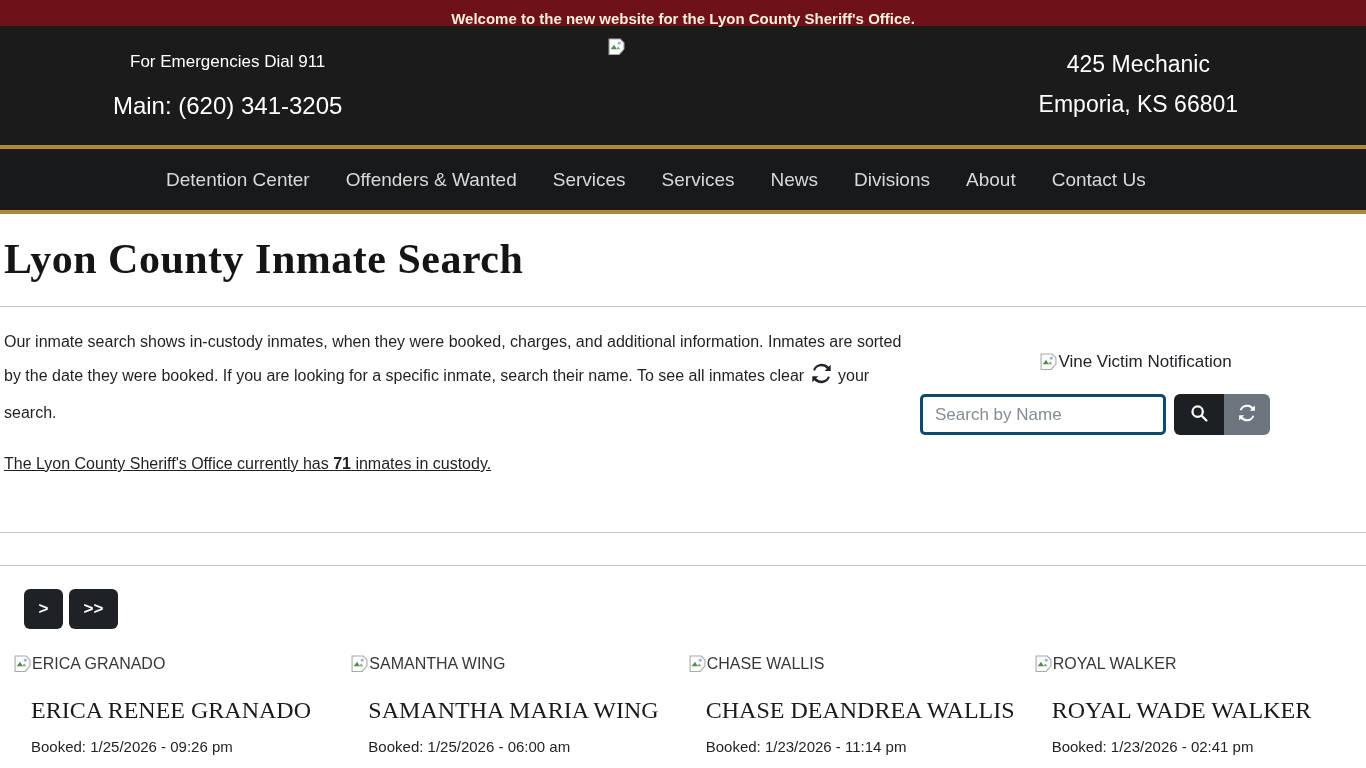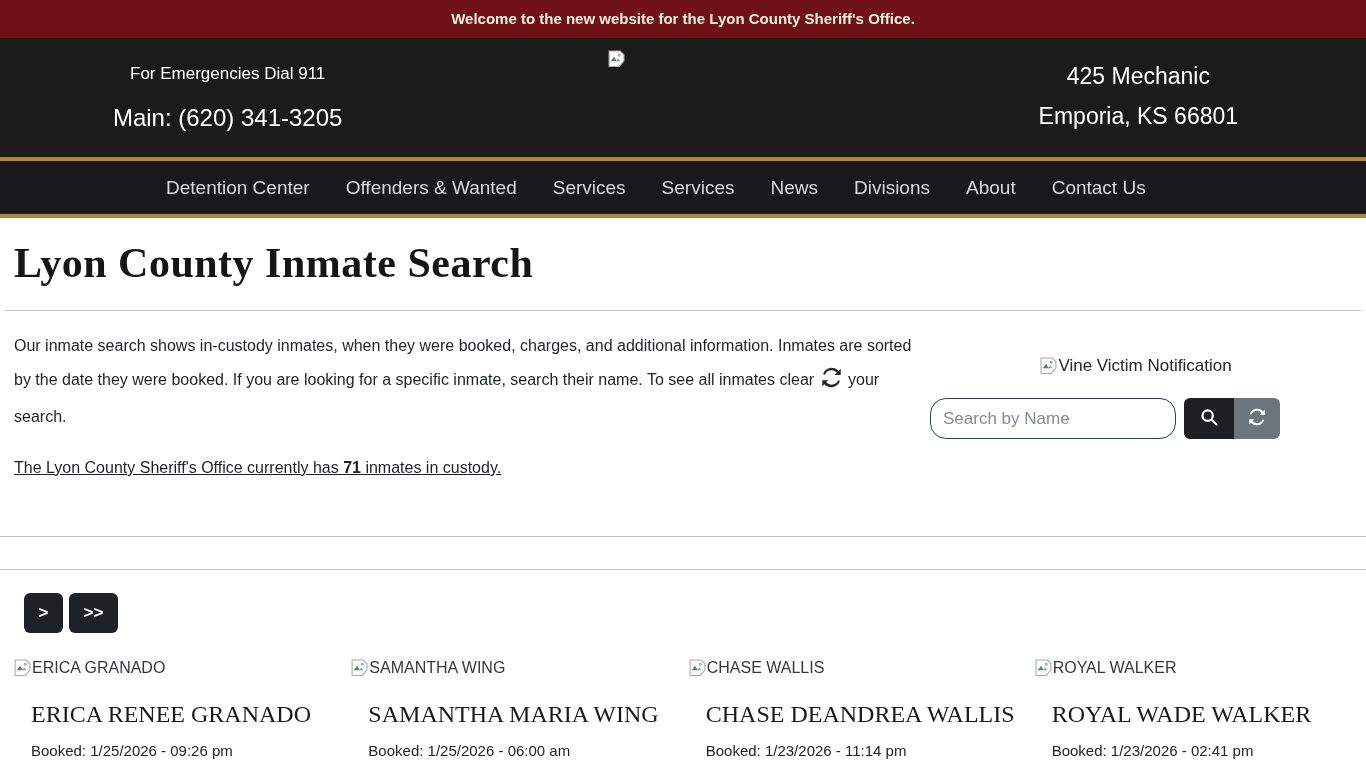--- a/index.html
+++ b/index.html
@@ -7,21 +7,21 @@
   body {
     width: 1366px; height: 768px; overflow: hidden;
     background: #ffffff; color: #212529;
     font-family: "Liberation Sans", sans-serif;
   }
 
   
   .banner {
     background: #6e1218; color: #f5eeda;
     text-align: center; font-weight: bold; font-size: 15px;
-    padding: 10px 0; height: 38px;
+    padding: 10px 0; height: 26px;
   }
 
   
   .site-header {
     background: #1b1b1b; color: #ffffff;
     height: 119px; display: flex;
   }
   .hdr-col { width: 33.333%; }
   .hdr-left { text-align: center; padding-top: 26px; }
   .emergency { font-size: 17px; }
@@ -29,31 +29,31 @@
   .hdr-center { padding-top: 12px; }
   .logo-box { width: 150px; margin: 0 auto; text-align: left; }
   .hdr-right { text-align: center; padding-top: 18px; font-size: 23px; line-height: 40px; }
 
   
   .navbar {
     background: #17191b;
     border-top: 4px solid #a98a3d;
     border-bottom: 4px solid #a98a3d;
     box-shadow: inset 0 1px 0 #3a1410, inset 0 -1px 0 #3a1410;
-    height: 61px;
+    height: 69px;
     display: flex; align-items: center;
     padding-left: 148px;
   }
   .nav-item {
     color: #d9d9d9; font-size: 19px; padding: 0 18px;
     cursor: pointer; white-space: nowrap;
   }
 
   
-  .main { padding: 0 14px; }
+  .main { padding: 0 4px; }
   h1.page-title {
     font-family: "Liberation Serif", serif;
     font-size: 42px; font-weight: bold; color: #151515;
     margin: 21px 0 0 0; letter-spacing: 0.5px;
   }
   .rule { border: 0; border-top: 1px solid #c3c3c3; }
   .rule-title { margin: 23px -10px 18px -9px; }
 
   .intro-row { display: flex; }
   .intro-col { width: 906px; }
@@ -61,21 +61,21 @@
   .inline-refresh { display: inline-block; vertical-align: -3px; margin: 0 2px; color: #212529; cursor: pointer; }
   .custody-line { font-size: 16px; margin-top: 25px; color: #1d2124; text-decoration: underline; }
   .custody-line b { font-weight: bold; }
 
   .side-col { flex: 1; }
   .vine { text-align: center; font-size: 17px; margin-top: 27px; color: #212529; cursor: pointer; }
   .vine .broken-img { vertical-align: -3px; margin-right: 1px; }
   .search-row { display: flex; margin: 19px 0 0 10px; align-items: stretch; }
   .search-input {
     width: 246px; height: 41px;
-    border: 1px solid #0c4a6e; border-radius: 16px;
+    border: 3px solid #0c4a6e; border-radius: 5px;
     font-size: 17px; padding: 0 12px; color: #212529;
     font-family: "Liberation Sans", sans-serif;
   }
   .search-input::placeholder { color: #848c94; }
   .btn-group { display: flex; margin-left: 8px; }
   .btn {
     border: none; cursor: pointer; height: 41px;
     display: flex; align-items: center; justify-content: center;
     color: #ffffff;
   }

